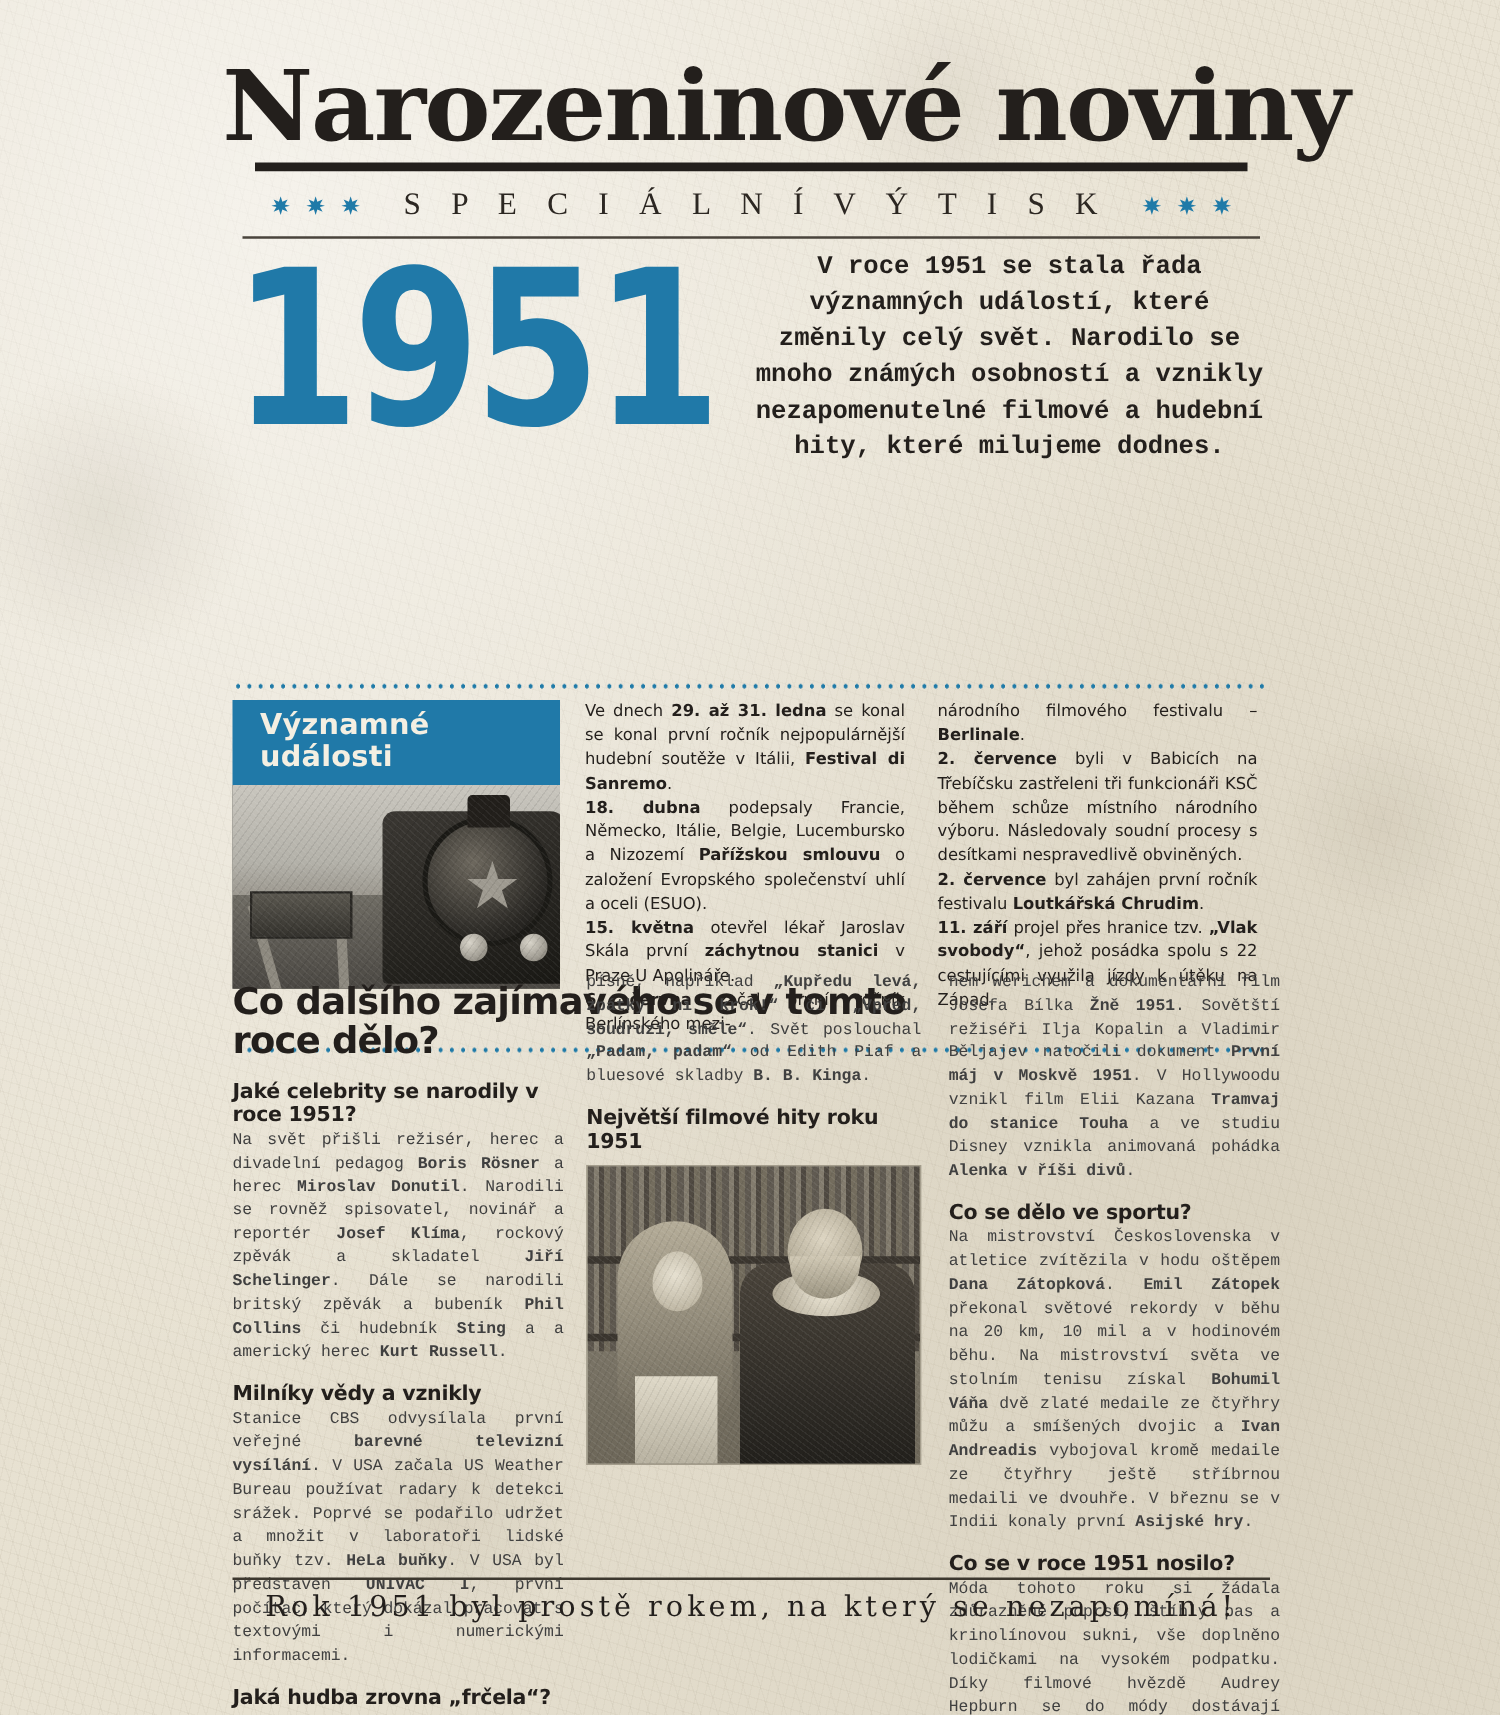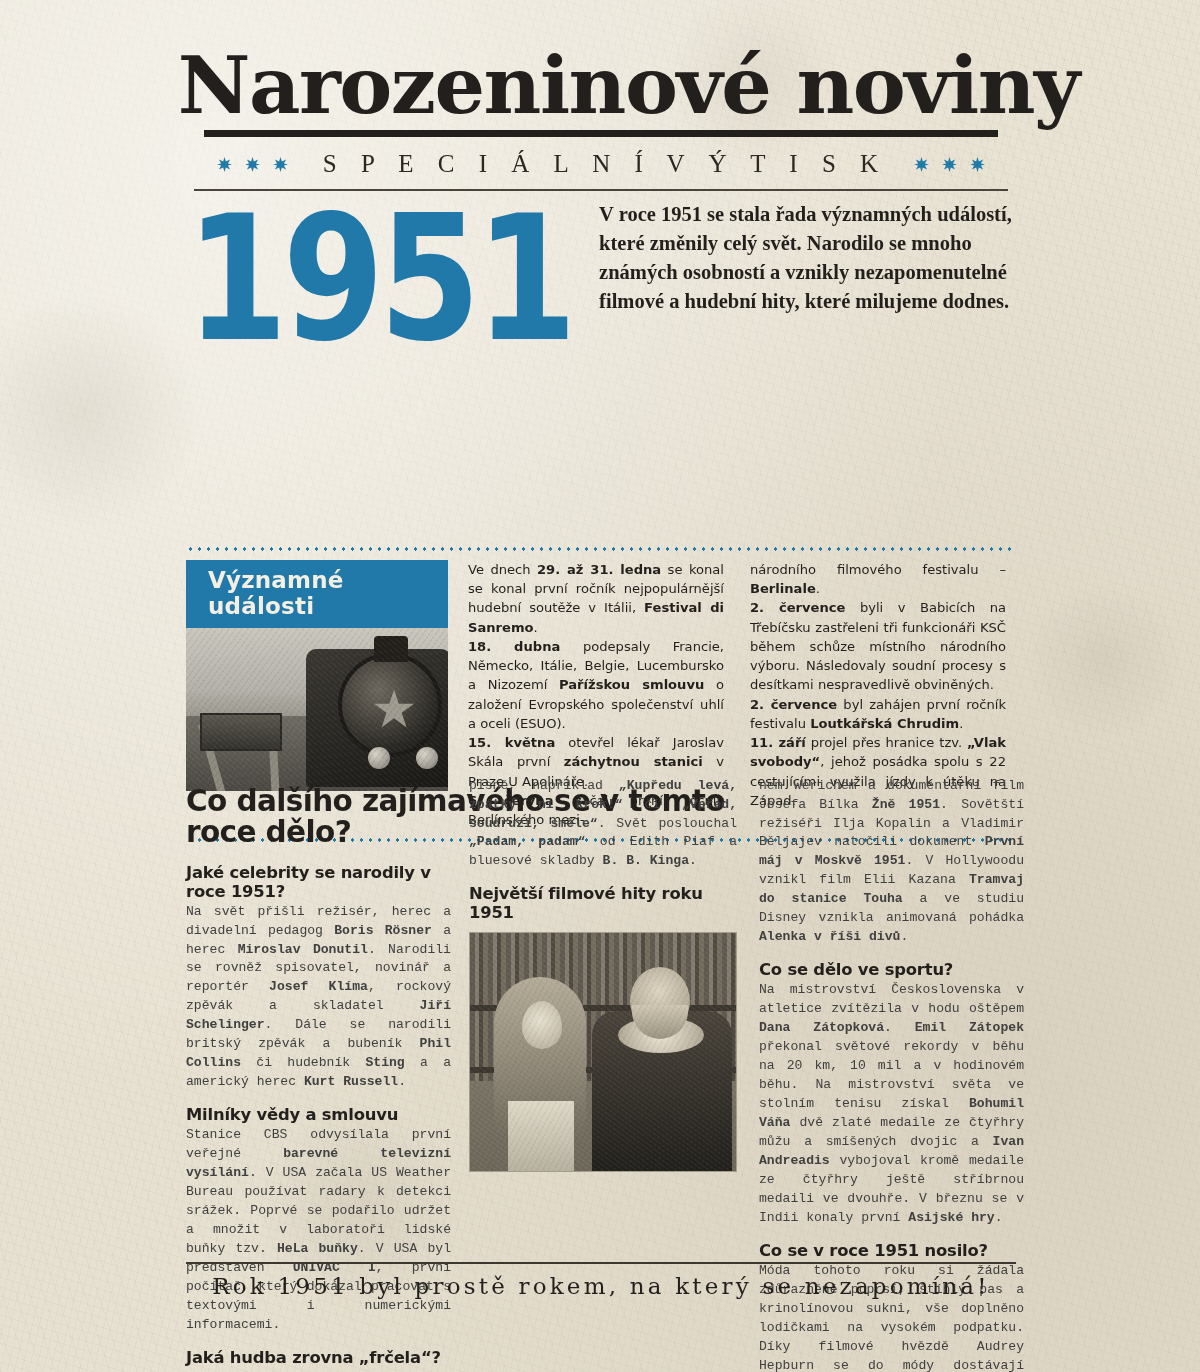--- a/index.html
+++ b/index.html
@@ -75,27 +75,28 @@
     font-size:138px;
     line-height:.95;
     color:#2079a8;
     letter-spacing:-5px;
     transform:scaleY(1.25) scaleX(1.06);
     transform-origin:left top;
     margin-top:10px;
     width:390px;
   }
   .lede{
-    font-family:Liberation Serif, serif;
+    font-family:Liberation Mono, monospace;
     font-weight:bold;
     font-size:20.5px;
     line-height:1.41;
     color:#231f1c;
     width:420px;
     margin-top:12px;
+    text-align:center;
   }
 
   
   .events{
     position:absolute; left:186px; top:547px; width:830px; height:228px;
   }
   .dot-rule{
     height:4px;
     background-image:radial-gradient(circle, #1f7aa8 1.6px, rgba(0,0,0,0) 1.8px);
     background-size:9px 4px;
@@ -386,21 +387,21 @@
   </div>
 
   <div class="article">
     <div class="art-title">Co dalšího zajímavého se v tomto roce dělo?</div>
 
     <div class="cols">
 
       <div class="col c1">
         <h3 class="sub first">Jaké celebrity se narodily v roce 1951?</h3>
         <p class="body">Na svět přišli režisér, herec a divadelní pedagog <b>Boris Rösner</b> a herec <b>Miroslav Donutil</b>. Narodili se rovněž spisovatel, novinář a reportér <b>Josef Klíma</b>, rockový zpěvák a skladatel <b>Jiří Schelinger</b>. Dále se narodili britský zpěvák a bubeník <b>Phil Collins</b> či hudebník <b>Sting</b> a a americký herec <b>Kurt Russell</b>.</p>
-        <h3 class="sub">Milníky vědy a smlouvu</h3>
+        <h3 class="sub">Milníky vědy a vznikly</h3>
         <p class="body">Stanice CBS odvysílala první veřejné <b>barevné televizní vysílání</b>. V USA začala US Weather Bureau používat radary k detekci srážek. Poprvé se podařilo udržet a množit v laboratoři lidské buňky tzv. <b>HeLa buňky</b>. V USA byl představen <b>UNIVAC I</b>, první počítač, který dokázal pracovat s textovými i numerickými informacemi.</p>
         <h3 class="sub">Jaká hudba zrovna „frčela“?</h3>
 
       </div>
 
       <div class="col c2">
         <p class="body">písně, například <b>„Kupředu levá, zpátky ni krok!“</b> či <b>„Vpřed, soudruzi, smělе“</b>. Svět poslouchal <b>„Padam, padam“</b> od Edith Piaf a bluesové skladby <b>B. B. Kinga</b>.</p>
         <h3 class="sub">Největší filmové hity roku 1951</h3>
         <div class="photo movie-photo">
           <div class="shelf"></div>

